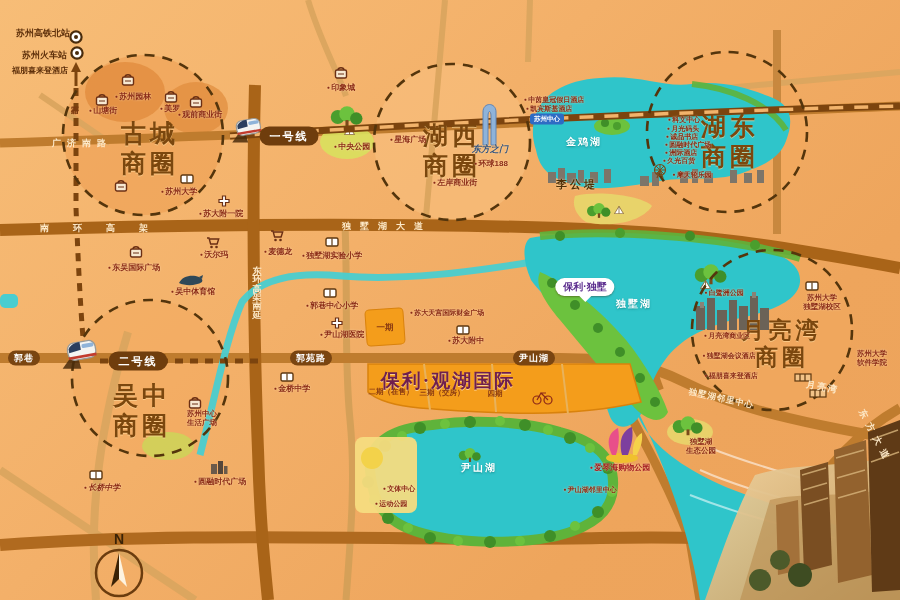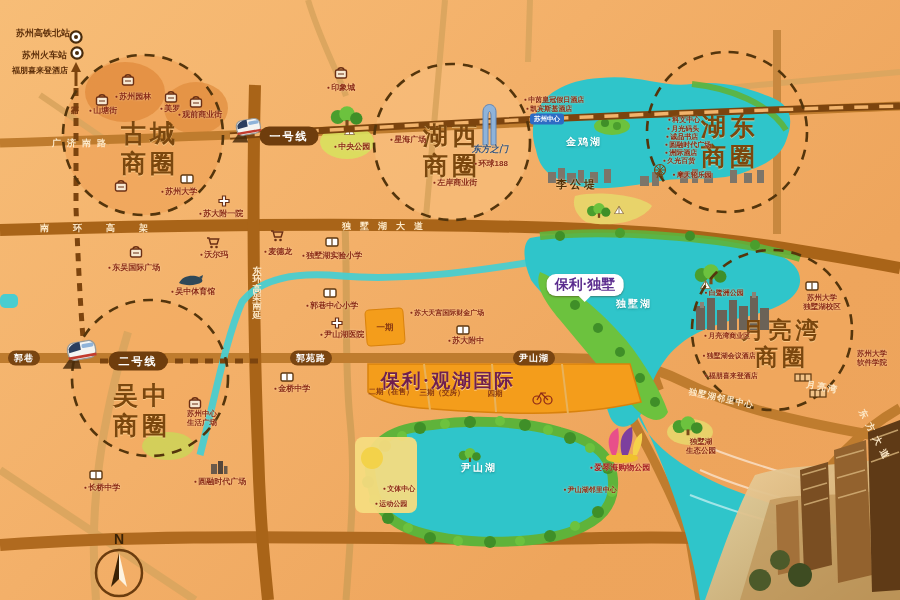--- a/index.html
+++ b/index.html
@@ -24,21 +24,21 @@
   .roadtext{position:absolute;z-index:33;color:#fde9c8;font-size:9px;font-weight:bold;white-space:nowrap;}
   .vroad{writing-mode:vertical-rl;}
   .lakelbl{position:absolute;transform:translate(-50%,-50%);z-index:32;
     color:#fff;font-size:10px;font-weight:bold;letter-spacing:2px;text-shadow:0 1px 2px rgba(0,90,90,.5);}
   #project-title{position:absolute;transform:translate(-50%,-50%);z-index:36;
     color:#6f1f4e;font-size:19px;font-weight:bold;letter-spacing:2px;
     font-family:"Liberation Serif","DejaVu Serif",serif;text-shadow:0 1px 0 rgba(255,230,190,.7);}
   .phase{position:absolute;transform:translate(-50%,-50%);z-index:36;
     color:#8a3b12;font-size:7.5px;font-weight:bold;white-space:nowrap;}
   #pin-dushu{position:absolute;transform:translate(-50%,-100%);z-index:40;
-    background:#fff;color:#5b2d8e;font-size:14px;font-weight:bold;
+    background:#fff;color:#5b2d8e;font-size:10px;font-weight:bold;
     padding:2px 8px;border-radius:9px;box-shadow:0 1px 2px rgba(60,30,0,.4);}
   #pin-dushu::after{content:"";position:absolute;left:50%;bottom:-6px;transform:translateX(-50%);
     border:6px solid transparent;border-top-color:#fff;border-bottom:none;}
   .station-lbl{position:absolute;transform:translate(0,-50%);z-index:30;
     color:#5d2f0a;font-size:9px;font-weight:bold;white-space:nowrap;}
   #suzhou-center-pill{position:absolute;transform:translate(-50%,-50%);z-index:31;
     background:#2e6bc4;color:#fff;font-size:6.5px;font-weight:bold;padding:1px 4px;border-radius:3px;}
   .aiqinhai{color:#a61e22;}
   #compass{position:absolute;left:93px;top:531px;z-index:45;text-align:center;}
   #compass .n{color:#3a2206;font-weight:bold;font-size:14px;}
@@ -464,21 +464,21 @@
 <div class="lbl dot" style="left:332px;top:256px;">独墅湖实验小学</div>
 <div class="lbl dot" style="left:332px;top:306px;">郭巷中心小学</div>
 <div class="lbl dot" style="left:342px;top:335px;">尹山湖医院</div>
 <div class="lbl dot" style="left:466px;top:341px;text-align:right;">苏大附中</div>
 <div class="lbl dot" style="left:447px;top:313px;font-size:7px;">苏大天宫国际财金广场</div>
 <div class="lbl two" style="left:202px;top:419px;font-size:7.5px;text-align:center;">
   <div>苏州中心</div>
       <div>生活广场</div>
     </div>
 <div class="lbl dot" style="left:220px;top:482px;">圆融时代广场</div>
-<div class="lbl dot" style="left:102px;top:488px;">长桥中学</div>
+<div class="lbl dot" style="left:102px;top:488px;font-style:italic;">长桥中学</div>
 <div class="lbl dot" style="left:292px;top:389px;">金桥中学</div>
 <div class="lbl dot" style="left:399px;top:489px;font-size:7px;">文体中心</div>
 <div class="lbl dot" style="left:391px;top:504px;font-size:7px;">运动公园</div>
 <div class="lbl dot aiqinhai" style="left:620px;top:468px;">爱琴海购物公园</div>
 <div class="lbl dot" style="left:590px;top:490px;font-size:7px;">尹山湖邻里中心</div>
 <div class="lbl two" style="left:701px;top:447px;font-size:7.5px;text-align:center;">
   <div>独墅湖</div>
       <div>生态公园</div>
     </div>
 

